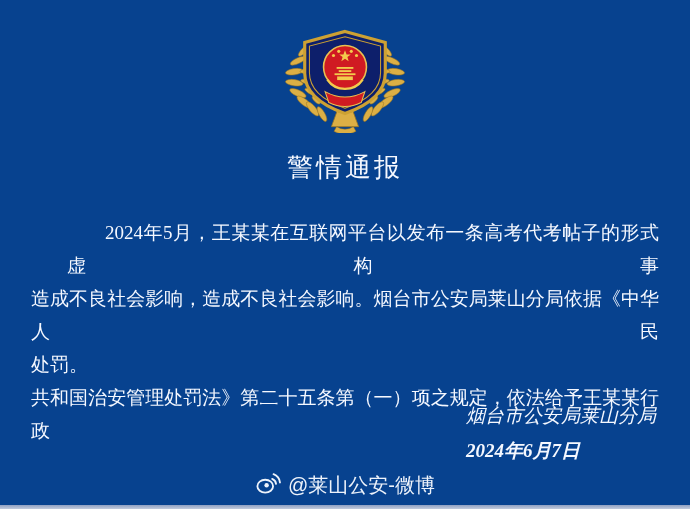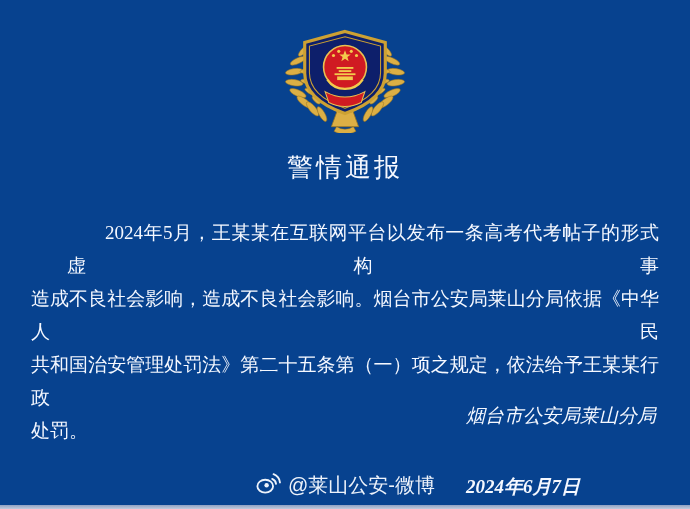--- a/index.html
+++ b/index.html
@@ -36,21 +36,21 @@
   .notice-body .line.first{text-indent:2em;margin-left:36px;}
   .notice-body .line.last{
     text-align:left;text-align-last:left;
   }
   .signature{
     position:absolute;top:398px;left:466px;
     font-size:19px;line-height:35px;
     color:#f5f8ff;
     font-style:italic;
   }
-  .signature .sig-date{font-weight:600;margin-top:36px;}
+  .signature .sig-date{font-weight:600;}
   .watermark{
     position:absolute;top:471px;left:0;right:0;
     display:flex;justify-content:center;align-items:center;gap:7px;
     font-family:"Liberation Sans","DejaVu Sans",sans-serif;
     font-size:20px;color:#eef3fb;
   }
   .weibo-icon{display:inline-block;}
   .bottom-strip{
     position:absolute;bottom:0;left:0;right:0;height:4px;
     background:linear-gradient(#8fa0c2,#c2cbdd);
@@ -110,22 +110,22 @@
 
       <path d="M92,131 q38,21 76,0 l-7,21 q-31,15 -62,0 Z" fill="#D01A22" stroke="#E8C152" stroke-width="2"></path>
     </svg>
   </div>
 
   <div class="notice-title">警情通报</div>
 
   <div class="notice-body">
     <div class="line first">2024年5月，王某某在互联网平台以发布一条高考代考帖子的形式虚构事</div>
     <div class="line">造成不良社会影响，造成不良社会影响。烟台市公安局莱山分局依据《中华人民</div>
+    <div class="line last">处罚。</div>
     <div class="line">共和国治安管理处罚法》第二十五条第（一）项之规定，依法给予王某某行政</div>
-    <div class="line last">处罚。</div>
   </div>
 
   <div class="signature">
     <div class="sig-name">烟台市公安局莱山分局</div>
     <div class="sig-date">2024年6月7日</div>
   </div>
 
   <div class="watermark">
     <span class="weibo-icon">
       <svg viewBox="0 0 28 26" width="26" height="24" aria-hidden="true">

